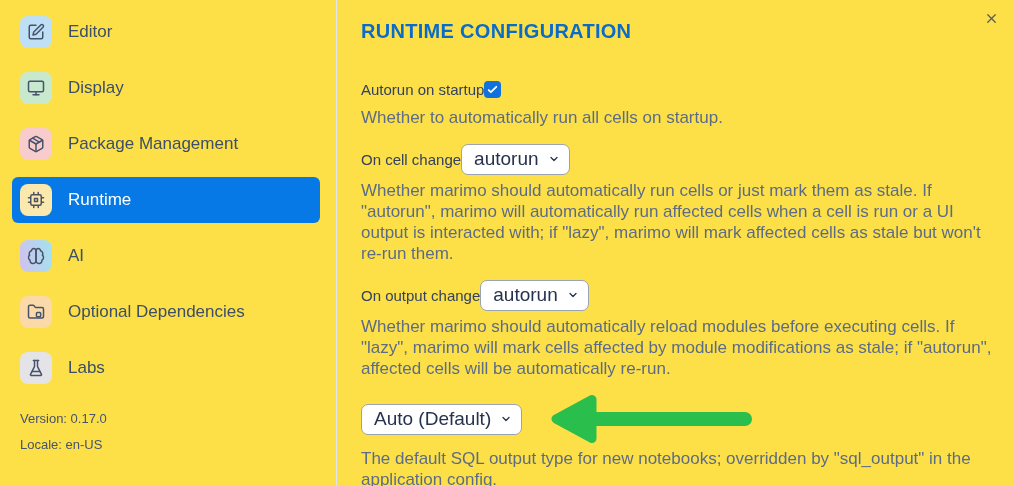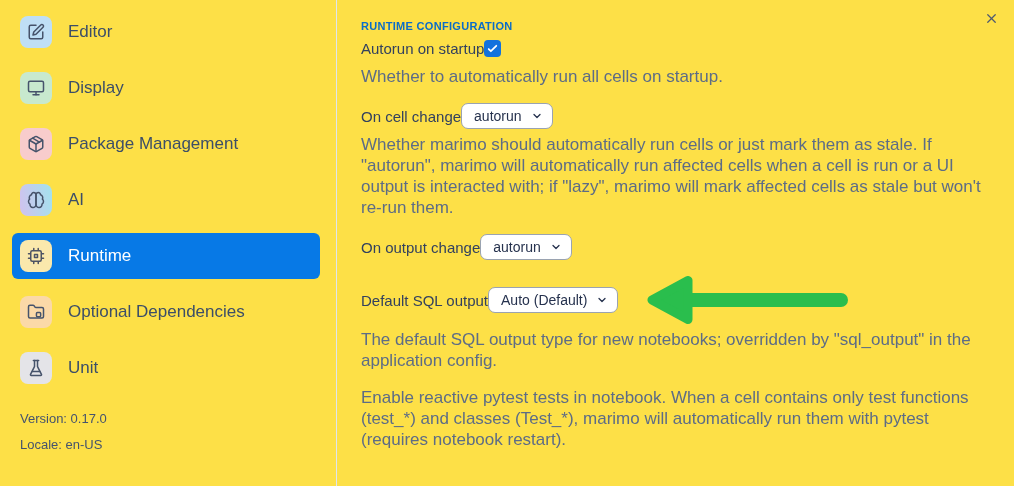--- a/index.html
+++ b/index.html
@@ -47,42 +47,42 @@
 
   
   .main { flex: 1; position: relative; padding: 20px 20px 0 24px; }
   .close-btn {
     position: absolute; top: 9px; right: 14px;
     width: 18px; height: 18px;
     display: flex; align-items: center; justify-content: center;
     cursor: pointer;
   }
   .panel-title {
-    font-size: 11px; font-weight: bold; color: #0a6cc8;
+    font-size: 20px; font-weight: bold; color: #0a6cc8;
     letter-spacing: 0.3px;
-    margin-bottom: 3px;
+    margin-bottom: 33px;
   }
   section.field { margin-bottom: 16px; }
   .field-row { display: flex; align-items: center; gap: 0; min-height: 26px; }
   .field-label { font-size: 15px; color: #33415e; white-space: nowrap; }
   .desc {
     color: #5d6c86; font-size: 17px; line-height: 21px;
     max-width: 633px; margin-top: 5px;
   }
   .checkbox {
     width: 17px; height: 17px; border-radius: 4px;
     background: #1272dd;
     display: inline-flex; align-items: center; justify-content: center;
     cursor: pointer;
   }
   .select {
     display: inline-flex; align-items: center; gap: 9px;
     border: 1px solid #9aa3b1; border-radius: 7px;
     padding: 3px 9px 4px 12px;
-    font-size: 14px; color: #26324e;
+    font-size: 19px; color: #26324e;
     background: #fff; cursor: pointer;
     min-height: 26px;
   }
   .arrow-annot { margin-left: 24px; display: block; }
 </style>
 </head>
 <body>
 
 <div class="app">
 
@@ -112,30 +112,20 @@
     <div class="side-item">
       <span class="tile tile-package">
         <svg viewBox="0 0 24 24" width="18" height="18" fill="none" stroke="#46536b" stroke-width="2" stroke-linecap="round" stroke-linejoin="round">
             <path d="M11 21.73a2 2 0 0 0 2 0l7-4A2 2 0 0 0 21 16V8a2 2 0 0 0-1-1.73l-7-4a2 2 0 0 0-2 0l-7 4A2 2 0 0 0 3 8v8a2 2 0 0 0 1 1.73z"></path>
             <path d="M12 22V12"></path>
             <path d="m3.3 7 8.7 5 8.7-5"></path>
             <path d="m7.5 4.27 9 5.15"></path>
           </svg>
       </span>
       <span class="side-label">Package Management</span>
-    </div>
-
-    <div class="side-item">
-      <span class="tile tile-ai">
-        <svg viewBox="0 0 24 24" width="18" height="18" fill="none" stroke="#46536b" stroke-width="2" stroke-linecap="round" stroke-linejoin="round">
-            <path d="M12 5a3 3 0 1 0-5.997.125 4 4 0 0 0-2.526 5.77 4 4 0 0 0 .556 6.588A4 4 0 1 0 12 18Z"></path>
-            <path d="M12 5a3 3 0 1 1 5.997.125 4 4 0 0 1 2.526 5.77 4 4 0 0 1-.556 6.588A4 4 0 1 1 12 18Z"></path>
-          </svg>
-      </span>
-      <span class="side-label">AI</span>
     </div>
 
     <div class="side-item selected">
       <span class="tile tile-runtime">
         <svg viewBox="0 0 24 24" width="18" height="18" fill="none" stroke="#4c5264" stroke-width="2" stroke-linecap="round" stroke-linejoin="round">
             <rect x="5" y="5" width="14" height="14" rx="2"></rect>
             <rect x="10" y="10" width="4" height="4"></rect>
             <path d="M9 2v2"></path>
             <path d="M15 2v2"></path>
             <path d="M9 20v2"></path>
@@ -143,38 +133,48 @@
             <path d="M2 9h2"></path>
             <path d="M2 15h2"></path>
             <path d="M20 9h2"></path>
             <path d="M20 15h2"></path>
           </svg>
       </span>
       <span class="side-label">Runtime</span>
     </div>
 
     <div class="side-item">
+      <span class="tile tile-ai">
+        <svg viewBox="0 0 24 24" width="18" height="18" fill="none" stroke="#46536b" stroke-width="2" stroke-linecap="round" stroke-linejoin="round">
+            <path d="M12 5a3 3 0 1 0-5.997.125 4 4 0 0 0-2.526 5.77 4 4 0 0 0 .556 6.588A4 4 0 1 0 12 18Z"></path>
+            <path d="M12 5a3 3 0 1 1 5.997.125 4 4 0 0 1 2.526 5.77 4 4 0 0 1-.556 6.588A4 4 0 1 1 12 18Z"></path>
+          </svg>
+      </span>
+      <span class="side-label">AI</span>
+    </div>
+
+    <div class="side-item">
       <span class="tile tile-optdep">
         <svg viewBox="0 0 24 24" width="18" height="18" fill="none" stroke="#46536b" stroke-width="2" stroke-linecap="round" stroke-linejoin="round">
             <path d="M20 20a2 2 0 0 0 2-2V8a2 2 0 0 0-2-2h-7.9a2 2 0 0 1-1.69-.9L9.6 3.9A2 2 0 0 0 7.93 3H4a2 2 0 0 0-2 2v13a2 2 0 0 0 2 2Z"></path>
             <rect x="12.6" y="12.6" width="5.6" height="5.6" rx="1.3" fill="#fbd9a8"></rect>
           </svg>
       </span>
       <span class="side-label">Optional Dependencies</span>
     </div>
 
     <div class="side-item">
       <span class="tile tile-labs">
         <svg viewBox="0 0 24 24" width="18" height="18" fill="none" stroke="#46536b" stroke-width="2" stroke-linecap="round" stroke-linejoin="round">
             <path d="M10 2v7.527a2 2 0 0 1-.211.896L4.72 20.55a1 1 0 0 0 .9 1.45h12.76a1 1 0 0 0 .9-1.45l-5.069-10.127A2 2 0 0 1 14 9.527V2"></path>
             <path d="M8.5 2h7"></path>
             <path d="M7 16.5h10"></path>
           </svg>
       </span>
-      <span class="side-label">Unit</span>
+      <span class="side-label">Labs</span>
     </div>
 
     <div class="side-meta">
       <div>Version: 0.17.0</div>
       <div>Locale: en-US</div>
     </div>
   </nav>
 
   <main class="main">
 
@@ -215,25 +215,25 @@
     <section class="field">
       <div class="field-row">
         <span class="field-label">On output change</span>
         <span class="select">
           <span>autorun</span>
           <svg viewBox="0 0 24 24" width="12" height="12" fill="none" stroke="#26324e" stroke-width="2.6" stroke-linecap="round" stroke-linejoin="round">
               <path d="m6 9 6 6 6-6"></path>
             </svg>
         </span>
       </div>
-    </section>
-
-    <section class="field">
-      <div class="field-row">
-        <span class="field-label">Default SQL output</span>
+      <p class="desc">Whether marimo should automatically reload modules before executing cells. If "lazy", marimo will mark cells affected by module modifications as stale; if "autorun", affected cells will be automatically re-run.</p>
+    </section>
+
+    <section class="field">
+      <div class="field-row">
         <span class="select">
           <span>Auto (Default)</span>
           <svg viewBox="0 0 24 24" width="12" height="12" fill="none" stroke="#26324e" stroke-width="2.6" stroke-linecap="round" stroke-linejoin="round">
               <path d="m6 9 6 6 6-6"></path>
             </svg>
         </span>
         <svg class="arrow-annot" width="212" height="48" viewBox="0 0 212 48">
           <line x1="44" y1="24" x2="199" y2="24" stroke="#2abe4d" stroke-width="14" stroke-linecap="round"></line>
           <path d="M10 24 L46 4.5 L46 43.5 Z" fill="#2abe4d" stroke="#2abe4d" stroke-width="9" stroke-linejoin="round"></path>
         </svg>

